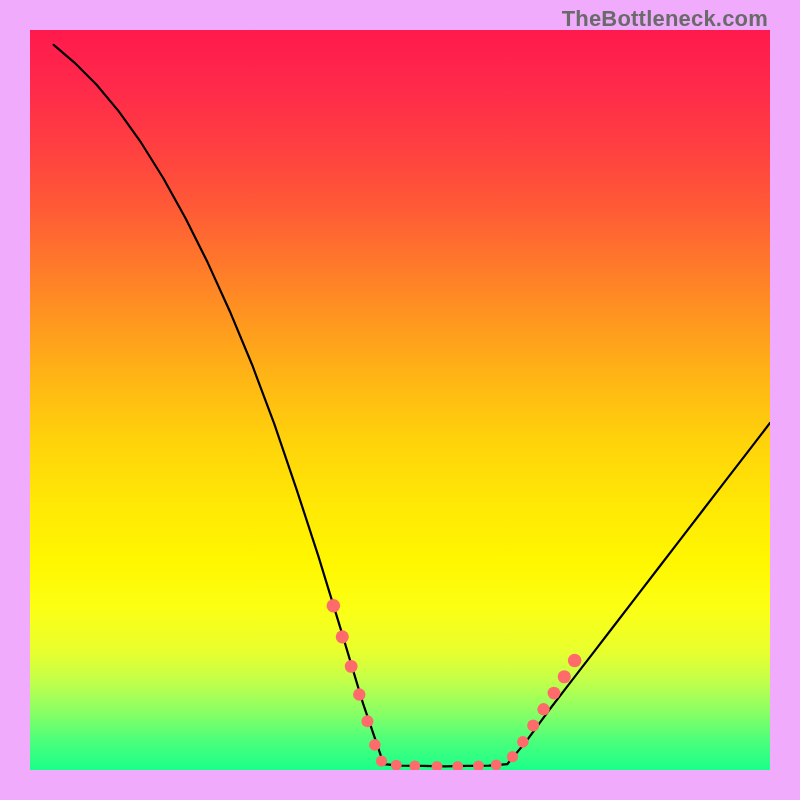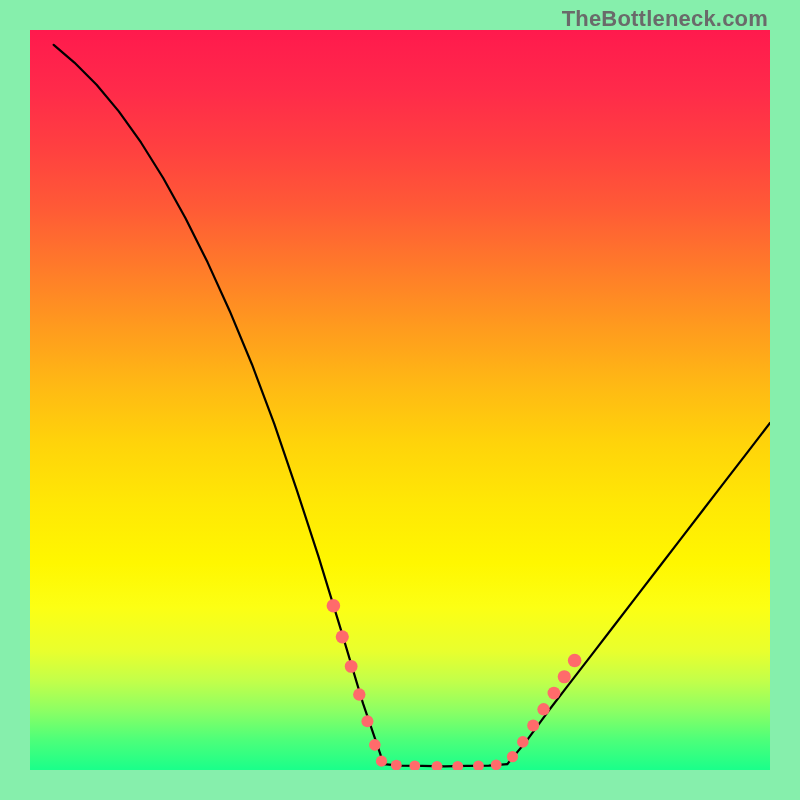--- a/index.html
+++ b/index.html
@@ -1,21 +1,21 @@
 <!DOCTYPE html>
 <html><head>
 <meta charset="utf-8">
 <style>
   * { margin: 0; padding: 0; box-sizing: border-box; }
   html, body { width: 800px; height: 800px; overflow: hidden; background: #000; }
   .stage {
     position: relative;
     width: 800px;
     height: 800px;
-    background: #86efac;
+    background: #f0abfc;
   }
   .plot-area {
     position: absolute;
     left: 30px;
     top: 30px;
     width: 740px;
     height: 740px;
     background: linear-gradient(to bottom,
       #ff1a4d 0%,
       #ff2a4a 8%,

